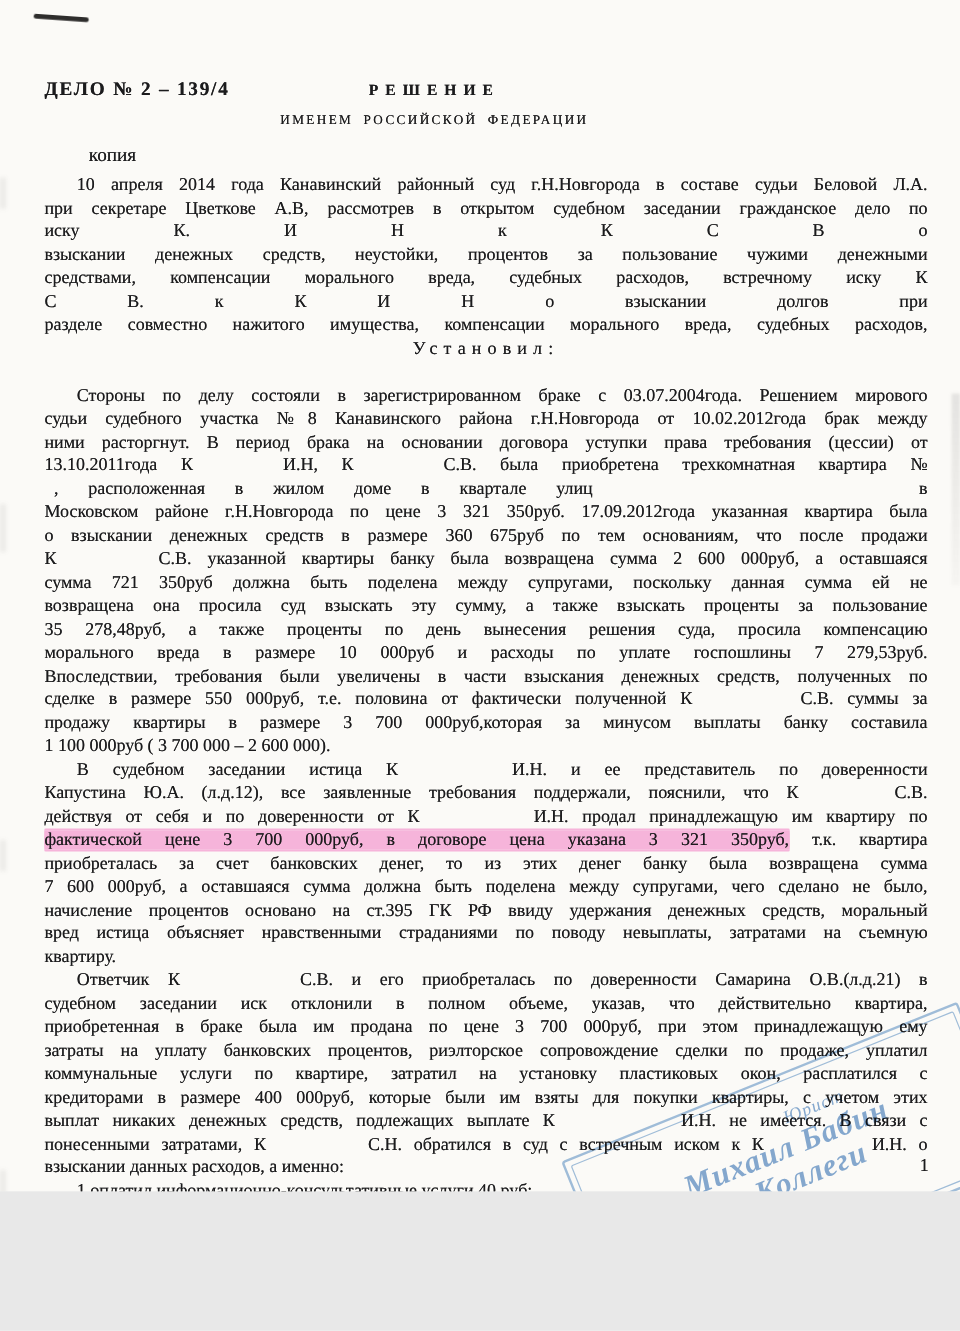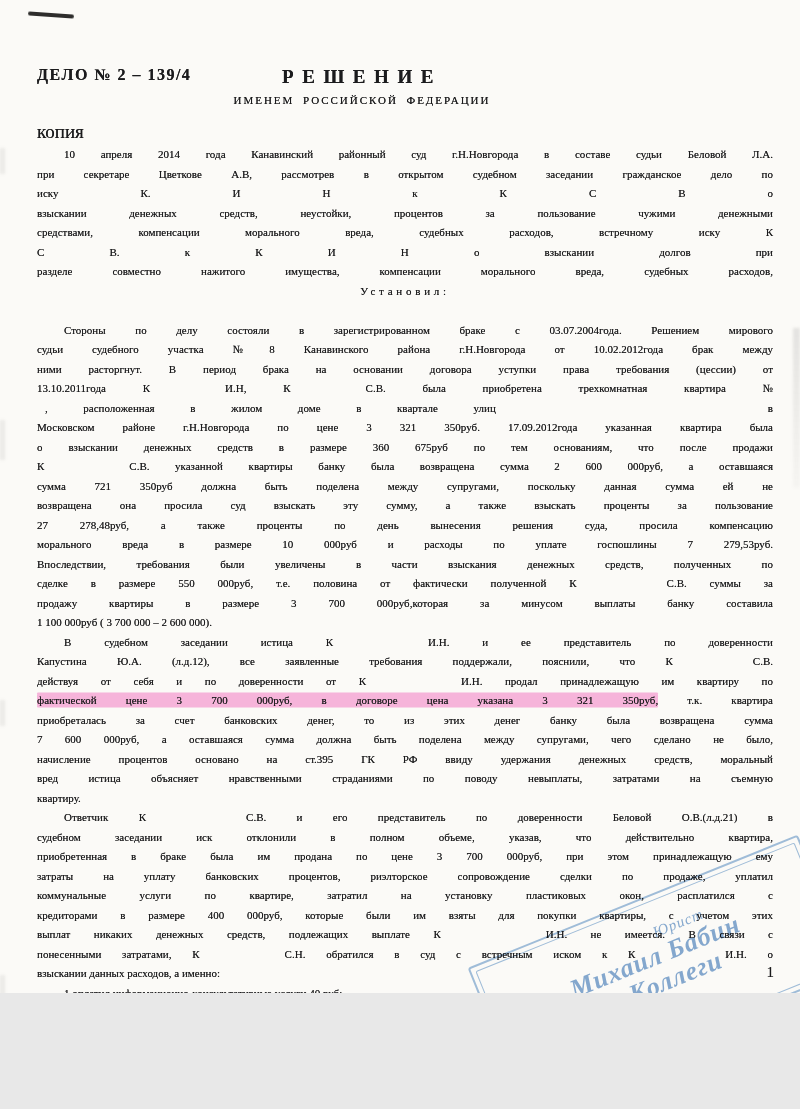--- a/index.html
+++ b/index.html
@@ -15,32 +15,32 @@
   .content {
     position:absolute; left:37px; top:66px; width:736px;
   }
   .hdr-row { position:relative; height:22px; }
   .case-no {
     font-size:16px; font-weight:700; letter-spacing:1.5px;
     text-shadow:0 0 .5px rgba(30,30,30,.85);
   }
   .hdr-center-wrap { position:absolute; left:0; top:0; width:650px; text-align:center; }
   .doc-title {
-    font-size:19px; font-weight:700; letter-spacing:.45em;
+    font-size:13px; font-weight:700; letter-spacing:.45em;
     text-shadow:0 0 .5px rgba(30,30,30,.85);
   }
   .doc-subtitle-row { position:relative; height:22px; margin-top:2px; }
   .doc-subtitle {
     font-size:11px; font-weight:400; letter-spacing:.18em; word-spacing:.35em;
     text-shadow:0 0 .5px rgba(30,30,30,.85);
   }
-  .copy-label { margin-top:9px; font-size:19px; text-shadow:0 0 .4px rgba(30,30,30,.8); height:19px; }
+  .copy-label { margin-top:9px; font-size:16px; text-shadow:0 0 .4px rgba(30,30,30,.8); height:19px;margin-left:37px; }
   .body-lines { margin-top:5px; }
   .line {
-    font-size:11px; line-height:19.5px; min-height:19.5px;
+    font-size:15px; line-height:19.5px; min-height:19.5px;
     white-space:normal;
     text-shadow:0 0 .5px rgba(35,35,35,.8);
   }
   .line.fill   { text-align:justify; text-align-last:justify; }
   .line.end    { text-align:justify; text-align-last:left; }
   .line.center { text-align:center; text-align-last:center; letter-spacing:.34em; }
   .line.indent { text-indent:27px; }
   .line .gap { display:inline-block; height:1px; vertical-align:baseline; }
   .line .hl {
     background:rgba(244,156,208,.75);
@@ -129,36 +129,36 @@
         <div class="line fill indent"><span>Стороны по делу состояли в зарегистрированном браке с 03.07.2004года. Решением мирового</span></div>
         <div class="line fill"><span>судьи судебного участка №8 Канавинского района г.Н.Новгорода  от 10.02.2012года брак между</span></div>
         <div class="line fill"><span>ними расторгнут. В период брака на основании договора уступки права требования (цессии) от</span></div>
         <div class="line fill"><span>13.10.2011года К</span><span class="gap" style="width: 75px;"></span><span>И.Н, К</span><span class="gap" style="width: 75px;"></span><span>С.В. была приобретена трехкомнатная квартира №</span></div>
         <div class="line fill"><span class="gap" style="width: 8px;"></span><span>, расположенная в жилом доме в квартале улиц</span><span class="gap" style="width: 272px;"></span><span>в</span></div>
         <div class="line fill"><span>Московском районе г.Н.Новгорода по цене 3 321 350руб. 17.09.2012года указанная квартира была</span></div>
         <div class="line fill"><span>о взыскании денежных средств в размере 360 675руб по тем основаниям, что после продажи</span></div>
         <div class="line fill"><span>К</span><span class="gap" style="width: 85px;"></span><span>С.В. указанной квартиры банку была возвращена сумма 2 600 000руб, а оставшаяся</span></div>
         <div class="line fill"><span>сумма 721 350руб должна быть поделена между супругами, поскольку данная сумма ей не</span></div>
         <div class="line fill"><span>возвращена она просила суд взыскать эту сумму, а также взыскать проценты за пользование</span></div>
-        <div class="line fill"><span>27 278,48руб, а также проценты по день вынесения решения суда, просила компенсацию</span></div>
+        <div class="line fill"><span>35 278,48руб, а также проценты по день вынесения решения суда, просила компенсацию</span></div>
         <div class="line fill"><span>морального вреда в размере 10 000руб и расходы по уплате госпошлины 7 279,53руб.</span></div>
         <div class="line fill"><span>Впоследствии, требования были увеличены в части взыскания денежных средств, полученных по</span></div>
         <div class="line fill"><span>сделке в размере 550 000руб, т.е. половина от фактически полученной К</span><span class="gap" style="width: 90px;"></span><span>С.В. суммы за</span></div>
         <div class="line fill"><span>продажу квартиры в размере 3 700 000руб,которая за минусом  выплаты банку составила</span></div>
         <div class="line end"><span>1 100 000руб ( 3 700 000 – 2 600 000).</span></div>
         <div class="line fill indent"><span>В судебном заседании истица К</span><span class="gap" style="width: 95px;"></span><span>И.Н. и ее представитель по доверенности</span></div>
         <div class="line fill"><span>Капустина Ю.А. (л.д.12), все заявленные требования поддержали, пояснили, что К</span><span class="gap" style="width: 80px;"></span><span>С.В.</span></div>
         <div class="line fill"><span>действуя от себя и по доверенности от К</span><span class="gap" style="width: 95px;"></span><span>И.Н. продал принадлежащую им квартиру по</span></div>
         <div class="line fill"><span class="hl">фактической цене 3 700 000руб, в договоре цена указана 3 321 350руб,</span><span> т.к. квартира</span></div>
         <div class="line fill"><span>приобреталась за счет банковских денег, то из этих денег банку была возвращена сумма</span></div>
         <div class="line fill"><span>7 600 000руб, а оставшаяся сумма должна быть поделена между супругами, чего сделано не было,</span></div>
         <div class="line fill"><span>начисление процентов основано на ст.395 ГК РФ ввиду удержания денежных средств, моральный</span></div>
         <div class="line fill"><span>вред истица объясняет нравственными страданиями по поводу невыплаты, затратами на съемную</span></div>
         <div class="line end"><span>квартиру.</span></div>
-        <div class="line fill indent"><span>Ответчик К</span><span class="gap" style="width: 100px;"></span><span>С.В. и его представитель по доверенности Беловой О.В.(л.д.21) в</span></div>
+        <div class="line fill indent"><span>Ответчик К</span><span class="gap" style="width: 100px;"></span><span>С.В. и его приобреталась по доверенности Самарина О.В.(л.д.21) в</span></div>
         <div class="line fill"><span>судебном заседании иск отклонили в полном объеме, указав, что действительно квартира,</span></div>
         <div class="line fill"><span>приобретенная в браке была им продана по цене 3 700 000руб, при этом принадлежащую ему</span></div>
         <div class="line fill"><span>затраты на уплату банковских процентов, риэлторское сопровождение сделки по продаже, уплатил</span></div>
         <div class="line fill"><span>коммунальные услуги по квартире, затратил на установку пластиковых окон, расплатился с</span></div>
         <div class="line fill"><span>кредиторами в размере 400 000руб, которые были им взяты для покупки квартиры, с учетом этих</span></div>
         <div class="line fill"><span>выплат никаких денежных средств, подлежащих выплате К</span><span class="gap" style="width: 105px;"></span><span>И.Н. не имеется. В связи с</span></div>
         <div class="line fill"><span>понесенными затратами, К</span><span class="gap" style="width: 85px;"></span><span>С.Н. обратился в суд с встречным иском к К</span><span class="gap" style="width: 90px;"></span><span>И.Н. о</span></div>
         <div class="line end"><span>взыскании данных расходов, а именно:</span></div>
         <div class="line end indent"><span>1.оплатил информационно-консультативные услуги 40 руб;</span></div>
       </div>

